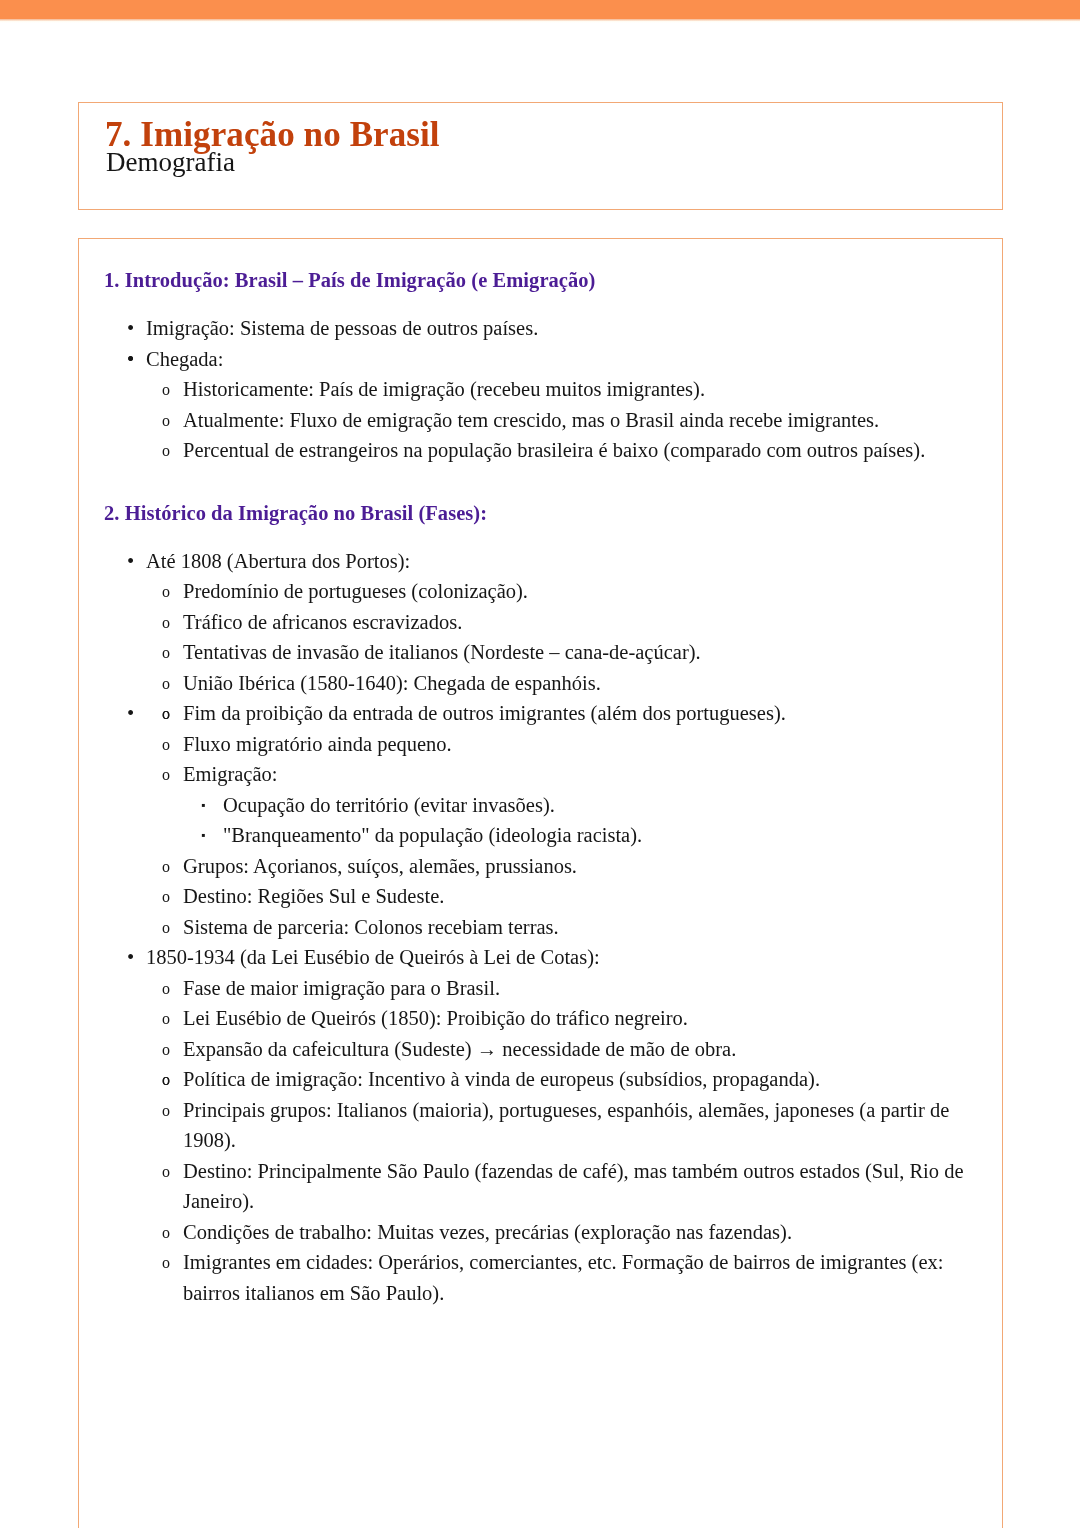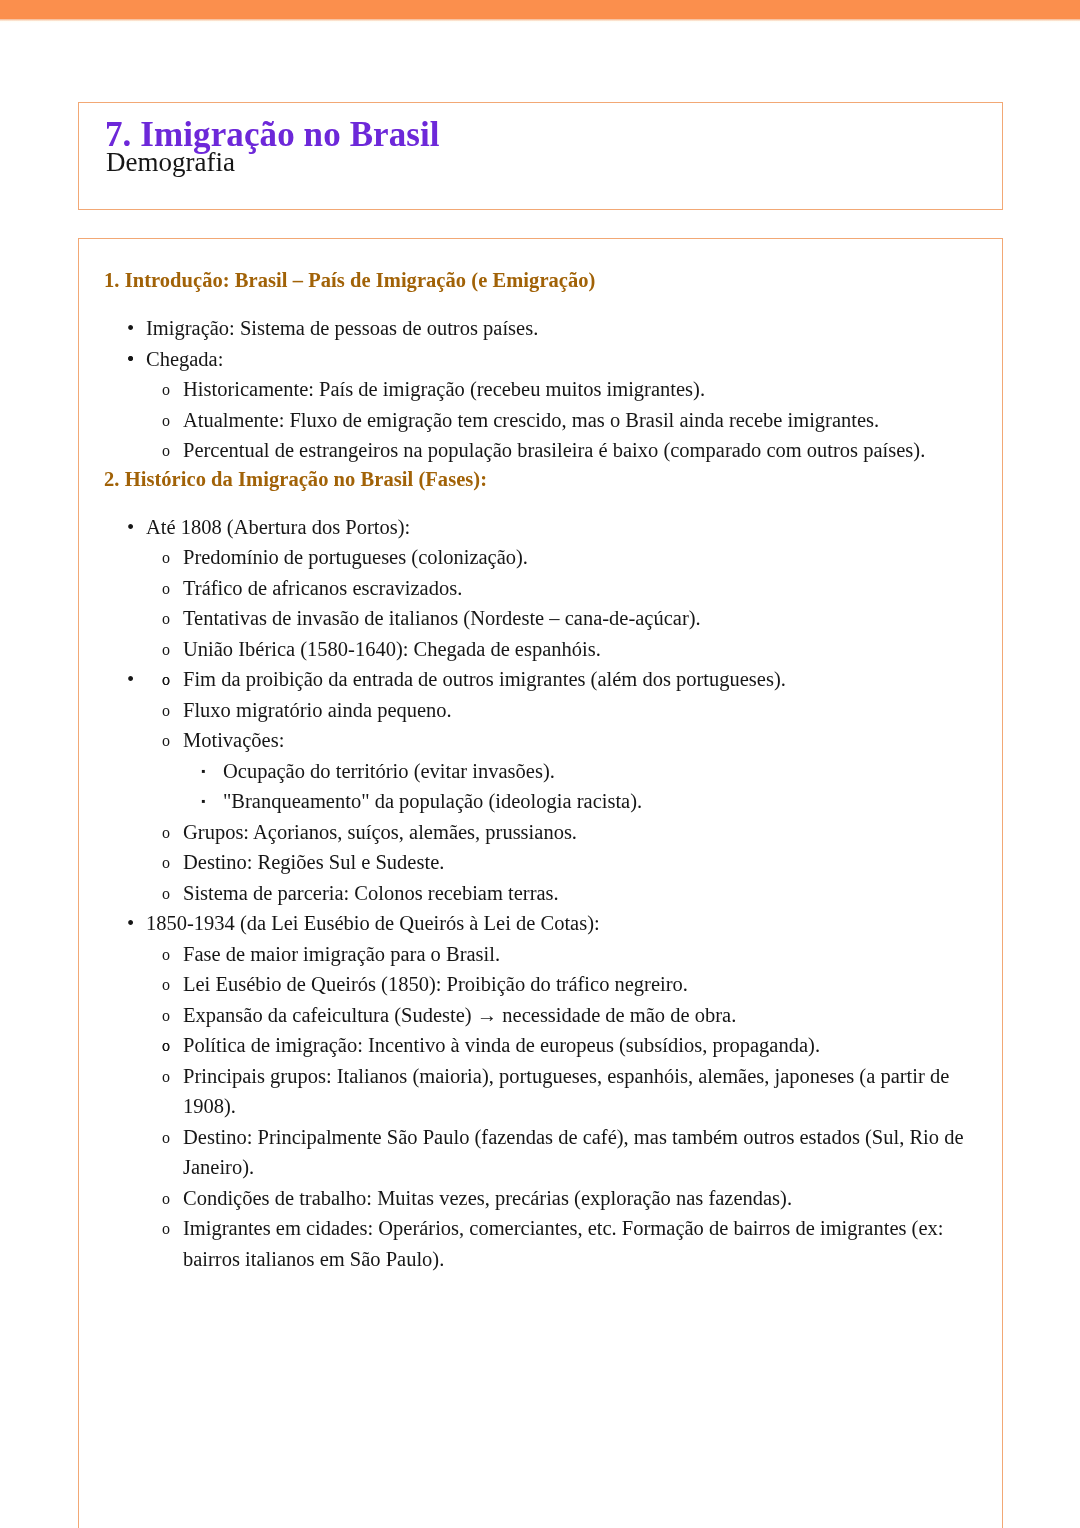--- a/index.html
+++ b/index.html
@@ -59,21 +59,21 @@
   .header-inner {
     position: absolute;
     left: 26px;
     top: 12px;
     right: 10px;
   }
   .doc-title {
     font-size: 35px;
     line-height: 40px;
     font-weight: 700;
-    color: #6d28d9;
+    color: #c2410c;
     letter-spacing: 0.1px;
     margin: 0;
     white-space: nowrap;
   }
   .doc-subtitle {
     font-size: 27px;
     line-height: 27px;
     font-weight: 400;
     color: #161616;
     margin: -6px 0 0 1px;
@@ -97,25 +97,26 @@
     left: 25px;
     top: 28px;
     width: 862px;
   }
 
   
   .section-heading {
     font-size: 20.5px;
     line-height: 26px;
     font-weight: 700;
-    color: #a16207;
+    color: #4c1d95;
     margin: 0 0 20px 0;
     letter-spacing: 0.05px;
   }
   .section-heading.spaced-top {
+    margin-top: 34px;
   }
 
   
   ul.lvl1 {
     list-style: none;
     margin: 0;
     padding: 0;
   }
   ul.lvl1 > li {
     position: relative;
@@ -210,21 +211,21 @@
           <li><span class="mk">•</span><span class="li-text">Até 1808 (Abertura dos Portos):</span><ul class="lvl2">
               <li><span class="mk">o</span><span class="li-text">Predomínio de portugueses (colonização).</span></li>
               <li><span class="mk">o</span><span class="li-text">Tráfico de africanos escravizados.</span></li>
               <li><span class="mk">o</span><span class="li-text">Tentativas de invasão de italianos (Nordeste – cana-de-açúcar).</span></li>
               <li><span class="mk">o</span><span class="li-text">União Ibérica (1580-1640): Chegada de espanhóis.</span></li>
               <li><span class="mk">o</span></li>
             </ul></li>
           <li><span class="mk">•</span><ul class="lvl2">
               <li><span class="mk">o</span><span class="li-text">Fim da proibição da entrada de outros imigrantes (além dos portugueses).</span></li>
               <li><span class="mk">o</span><span class="li-text">Fluxo migratório ainda pequeno.</span></li>
-              <li><span class="mk">o</span><span class="li-text">Motivações:</span><ul class="lvl3">
+              <li><span class="mk">o</span><span class="li-text">Emigração:</span><ul class="lvl3">
                   <li><span class="mk">▪</span><span class="li-text">Ocupação do território (evitar invasões).</span></li>
                   <li><span class="mk">▪</span><span class="li-text">"Branqueamento" da população (ideologia racista).</span></li>
                 </ul></li>
               <li><span class="mk">o</span><span class="li-text">Grupos: Açorianos, suíços, alemães, prussianos.</span></li>
               <li><span class="mk">o</span><span class="li-text">Destino: Regiões Sul e Sudeste.</span></li>
               <li><span class="mk">o</span><span class="li-text">Sistema de parceria: Colonos recebiam terras.</span></li>
             </ul></li>
           <li><span class="mk">•</span><span class="li-text">1850-1934 (da Lei Eusébio de Queirós à Lei de Cotas):</span><ul class="lvl2">
               <li><span class="mk">o</span><span class="li-text">Fase de maior imigração para o Brasil.</span></li>
               <li><span class="mk">o</span><span class="li-text">Lei Eusébio de Queirós (1850): Proibição do tráfico negreiro.</span></li>

